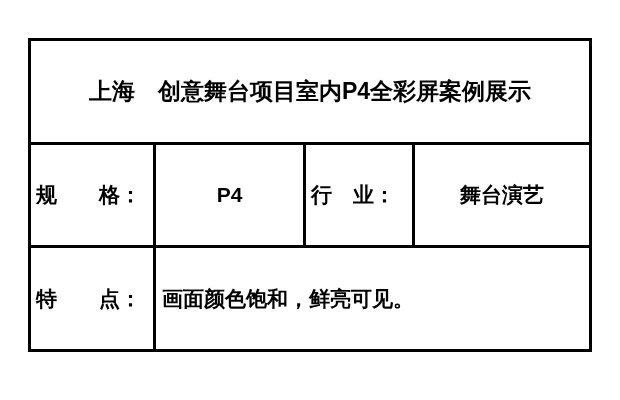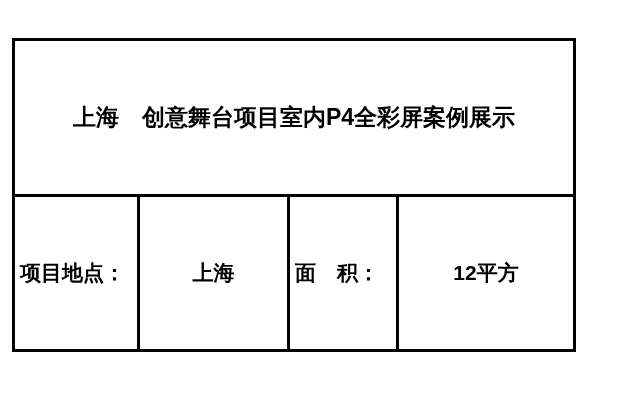--- a/index.html
+++ b/index.html
@@ -9,21 +9,21 @@
   body {
     width: 620px;
     height: 400px;
     background: #ffffff;
     position: relative;
     font-family: "Liberation Sans", "DejaVu Sans", sans-serif;
     overflow: hidden;
   }
   .spec-table {
     position: absolute;
-    left: 12px;
+    left: 28px;
     top: 38px;
     width: 561px;
     height: 314px;
     border-collapse: collapse;
     table-layout: fixed;
   }
   .spec-table td {
     border: 3px solid #000000;
     color: #000000;
     font-weight: bold;
@@ -66,23 +66,27 @@
     <col class="c1">
       <col class="c2">
       <col class="c3">
       <col class="c4">
   </colgroup>
   <tbody>
     <tr>
       <td class="title-cell" colspan="4">上海　创意舞台项目室内P4全彩屏案例展示</td>
     </tr>
 
+
     <tr>
-      <td class="label-cell">项目地点：</td>
-      <td class="value-cell">上海</td>
-      <td class="label-cell">面　积：</td>
-      <td class="value-cell">12平方</td>
+      <td class="label-cell">规　　格：</td>
+      <td class="value-cell">P4</td>
+      <td class="label-cell">行　业：</td>
+      <td class="value-cell">舞台演艺</td>
     </tr>
 
 
-
+    <tr>
+      <td class="label-cell">特　　点：</td>
+      <td class="feature-cell" colspan="3">画面颜色饱和，鲜亮可见。</td>
+    </tr>
   </tbody>
 </table>
 
 </body></html>

